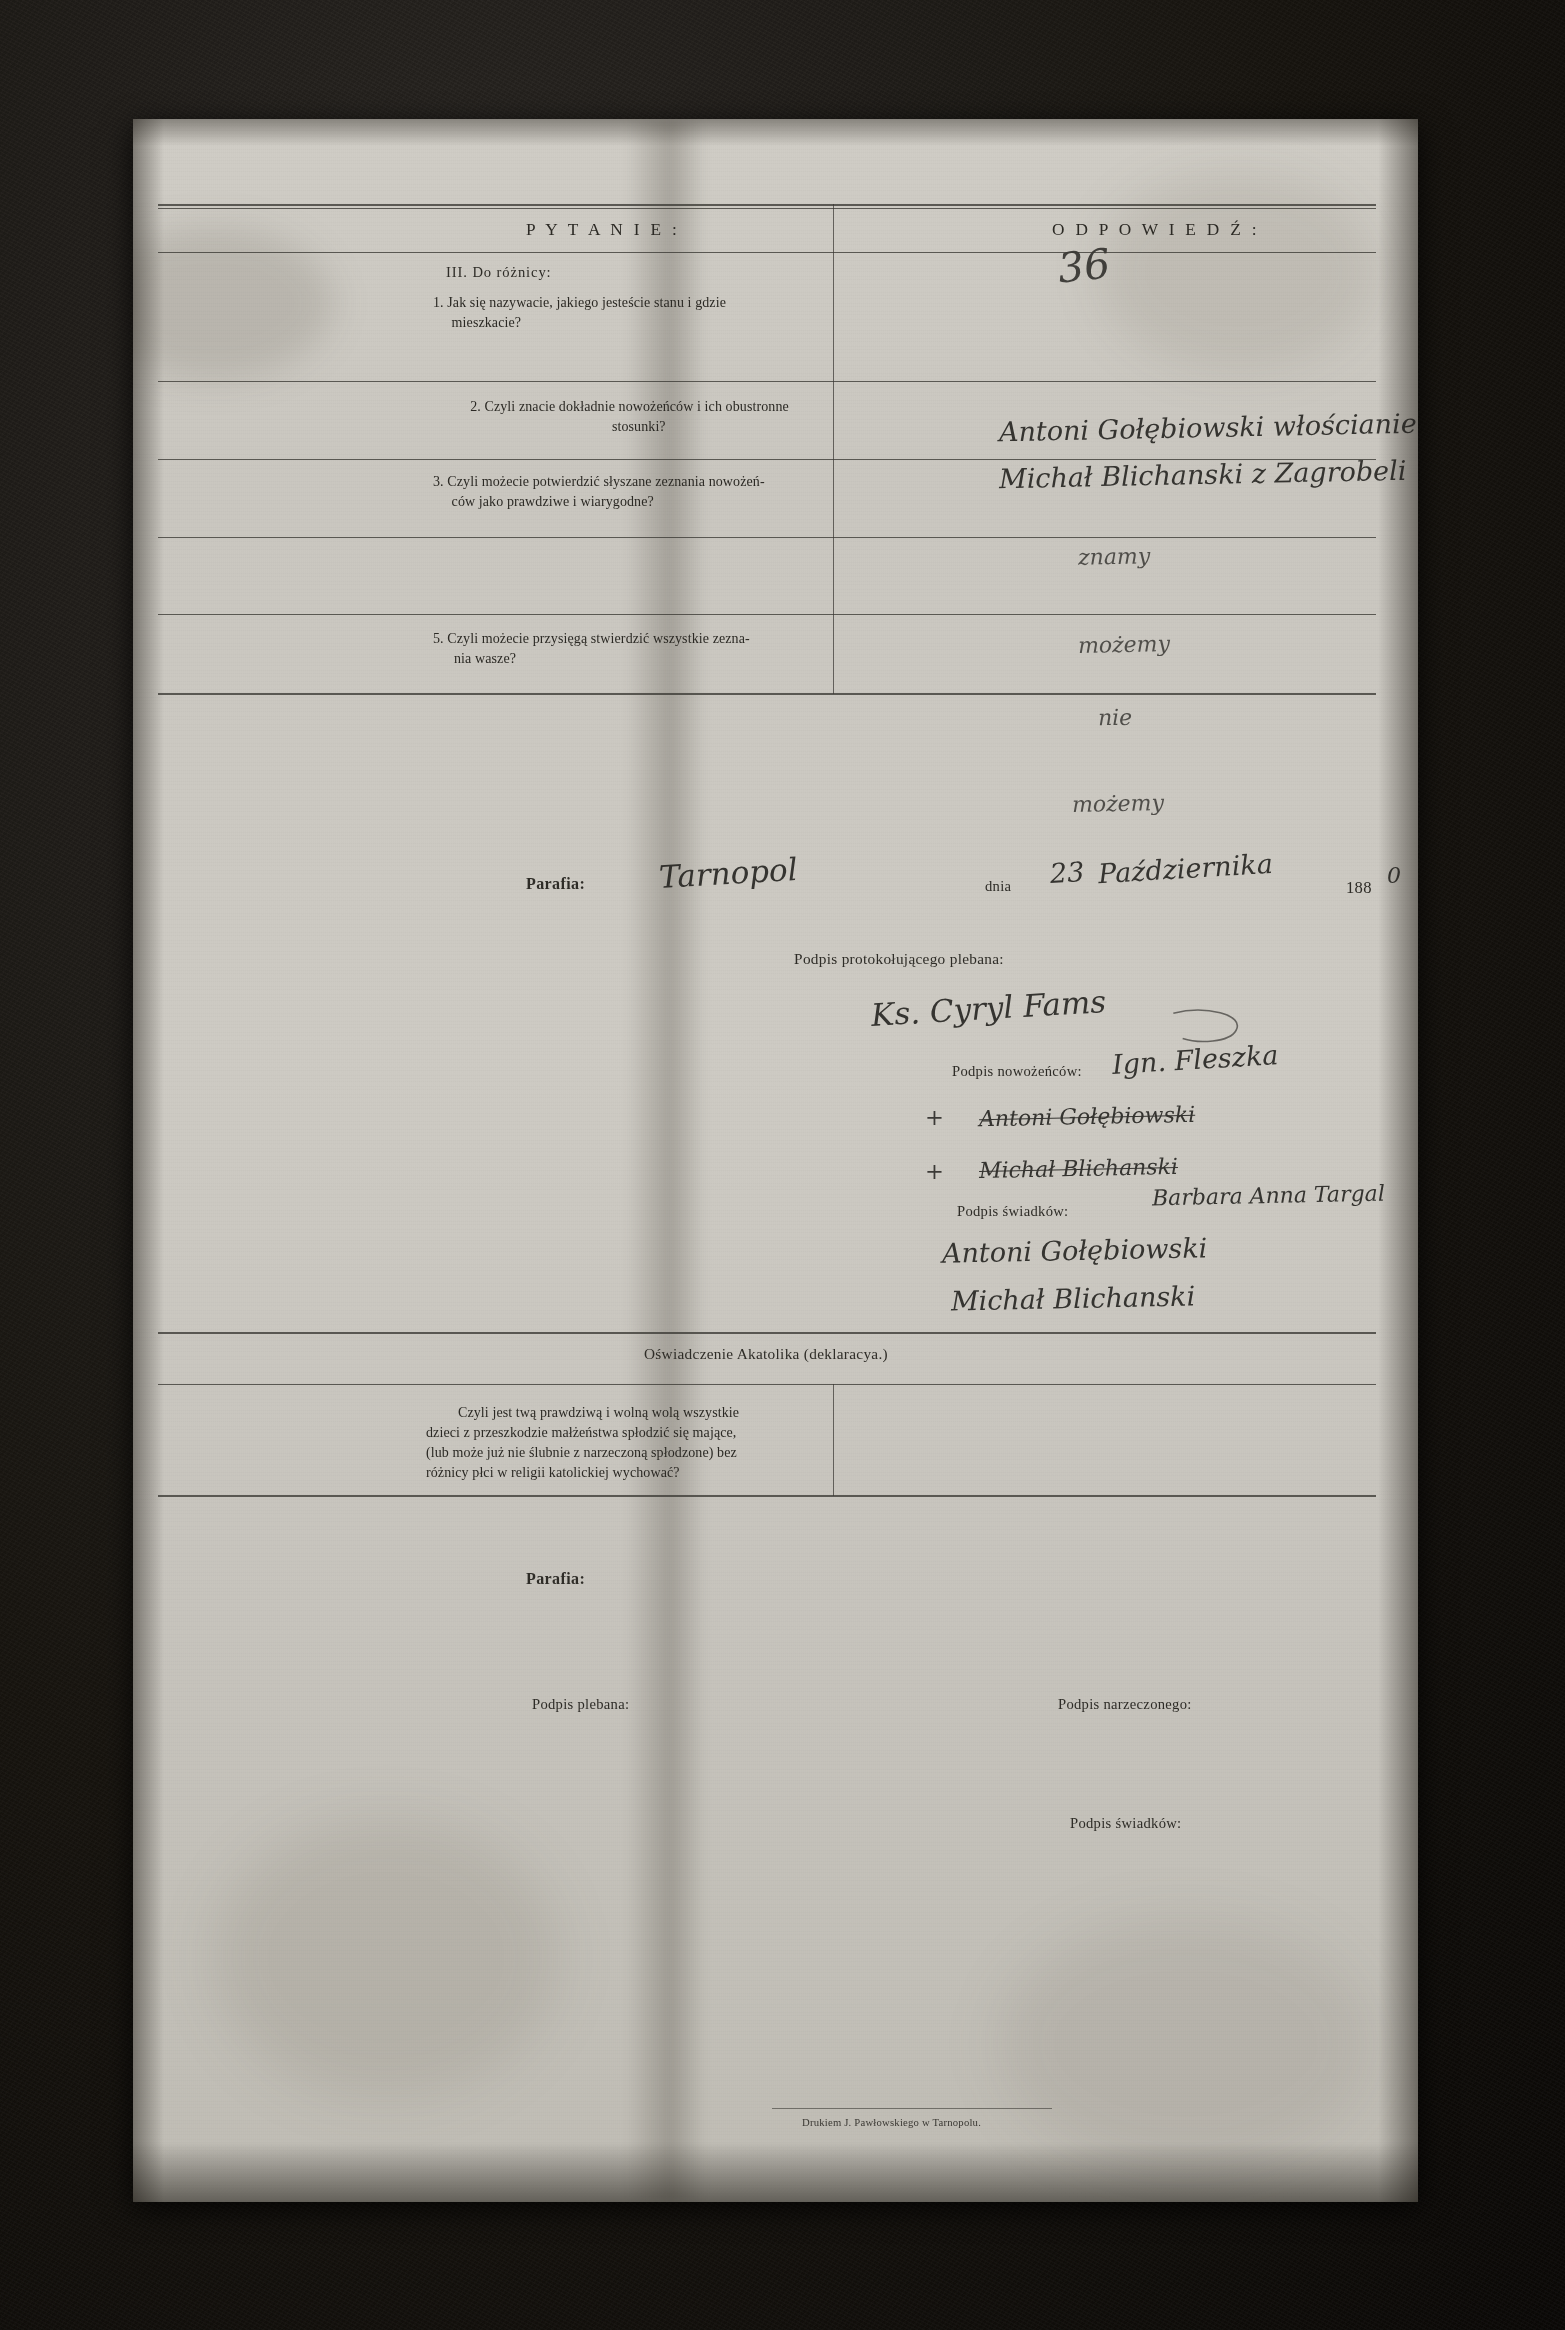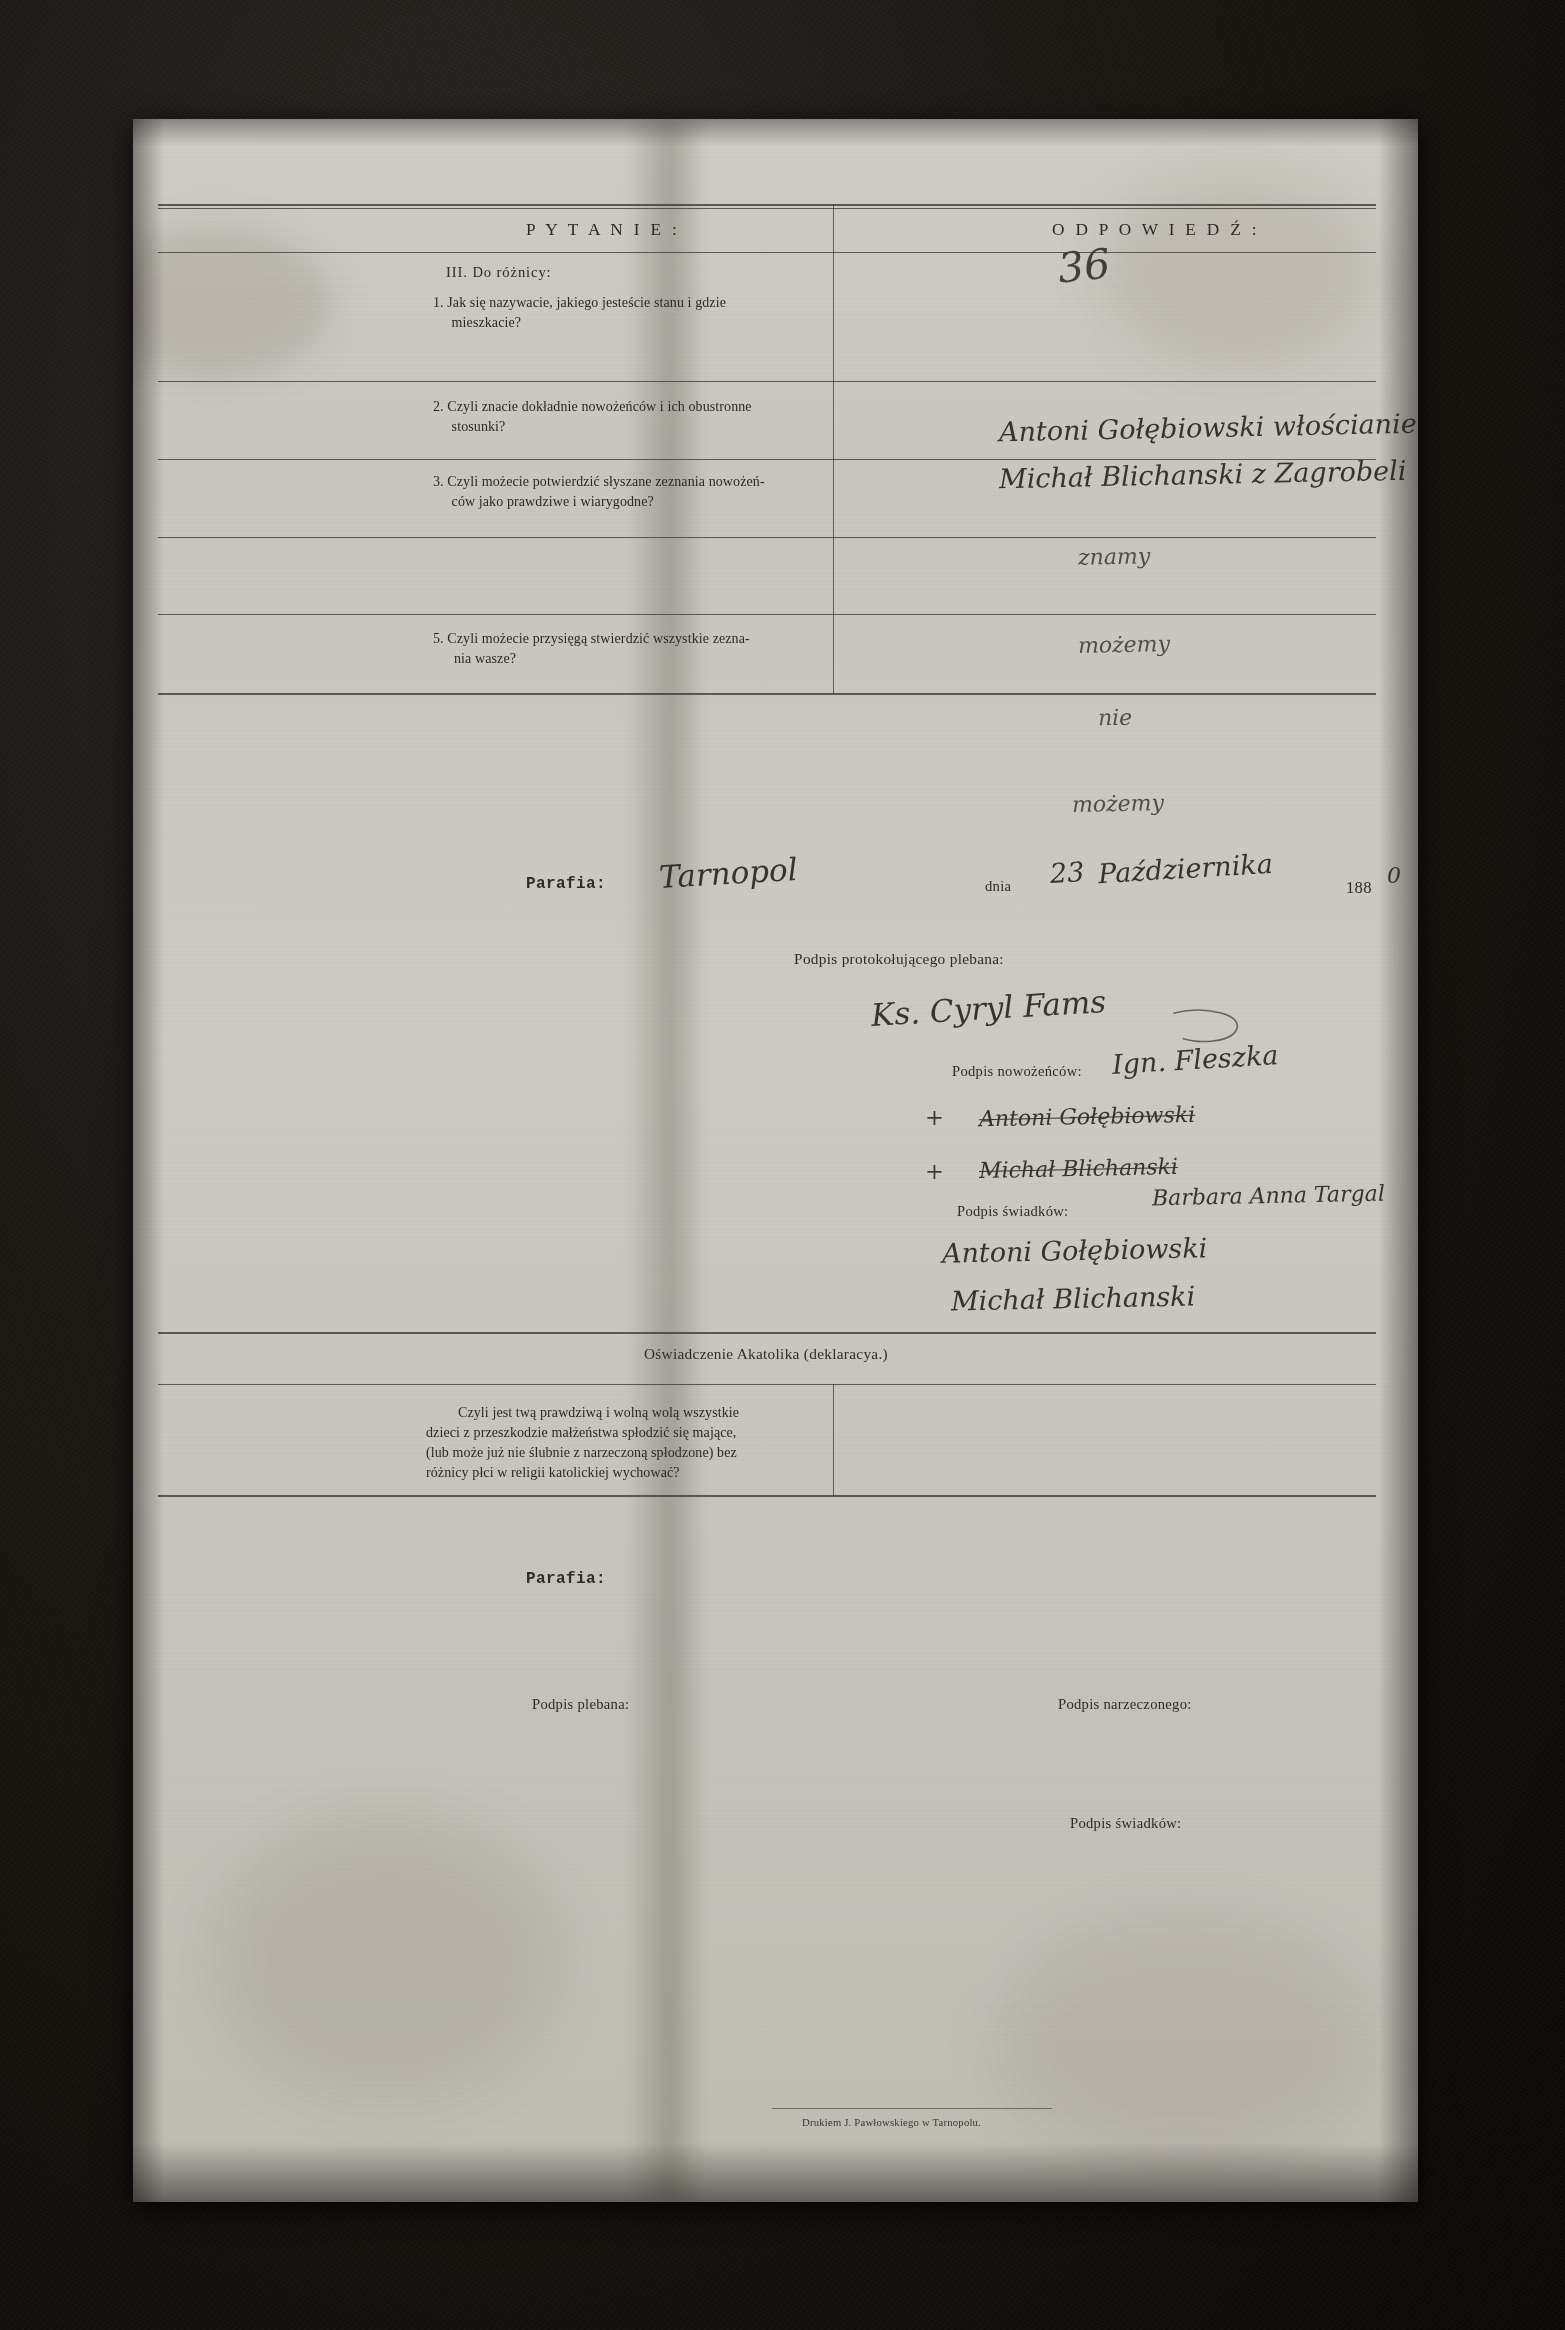--- a/index.html
+++ b/index.html
@@ -121,21 +121,20 @@
     position: absolute;
     font-size: 14.6px;
     letter-spacing: 0.9px;
   }
 
   .label-bold {
     position: absolute;
     font-weight: bold;
     font-size: 16px;
     letter-spacing: 0.4px;
-    font-family: Liberation Mono, monospace;
   }
   .label-plain {
     position: absolute;
     font-size: 14.6px;
     letter-spacing: 0.3px;
   }
   .label-center {
     position: absolute;
     font-size: 15.3px;
     text-align: center;
@@ -230,21 +229,21 @@
     <div class="sect-title" style="left:313px; top:145px;">III. Do różnicy:</div>
 
     <div class="qnum-block" style="left:300px; top:174px; width:386px;">
       <span>1.</span>
       <span>Jak się nazywacie,  jakiego jesteście stanu i gdzie</span><br>
       <span style="display:inline-block; margin-left:18.6px;">mieszkacie?</span>
     </div>
     <div class="hand lg rot-3" style="left:866px; top:293px;">Antoni Gołębiowski  włościanie</div>
     <div class="hand lg rot-3" style="left:866px; top:340px;">Michał Blichanski  z Zagrobeli</div>
 
-    <div class="qnum-block" style="left:300px; top:278px; width:393px;">
+    <div class="qnum-block" style="left:300px; top:278px; width:393px;text-align:center;">
       <span>2.</span>
       <span>Czyli znacie dokładnie  nowożeńców i ich obustronne</span><br>
       <span style="display:inline-block; margin-left:18.6px;">stosunki?</span>
     </div>
     <div class="hand md rot-3 ink-light" style="left:945px; top:425px;">znamy</div>
 
     <div class="qnum-block" style="left:300px; top:353px; width:399px;">
       <span>3.</span>
       <span>Czyli możecie potwierdzić słyszane zeznania nowożeń-</span><br>
       <span style="display:inline-block; margin-left:18.6px;">ców jako prawdziwe i wiarygodne?</span>

